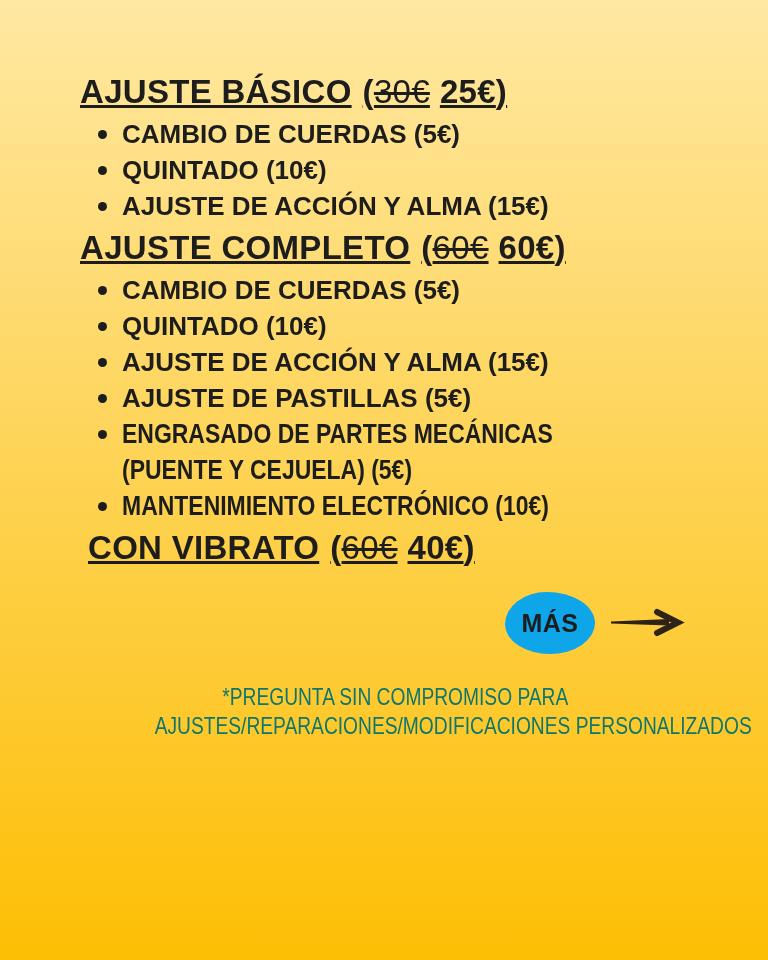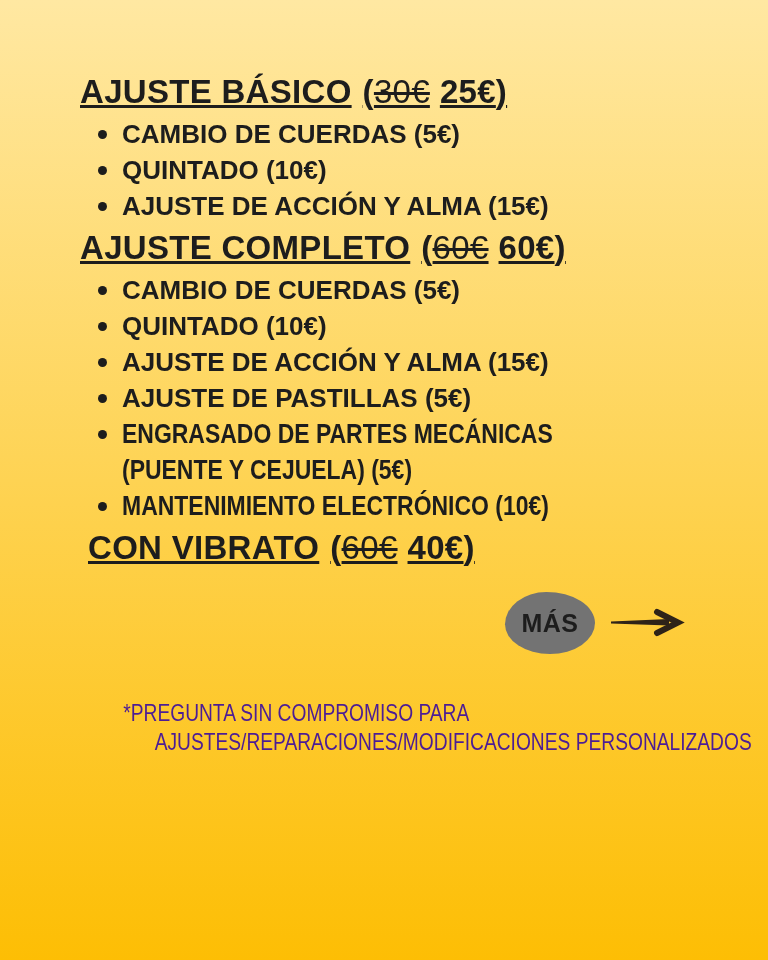--- a/index.html
+++ b/index.html
@@ -42,34 +42,35 @@
     transform-origin: 0 50%;
   }
 
   .cta-row {
     margin-top: 24px;
     display: flex; align-items: center; justify-content: flex-end;
     gap: 14px; padding-right: 15px;
   }
   .mas-button {
     width: 90px; height: 62px;
-    background: #737373;
+    background: #0ea5e9;
     border: none;
     border-radius: 46% 54% 50% 50% / 52% 50% 50% 48%;
     display: flex; align-items: center; justify-content: center;
     font-family: "Liberation Sans", sans-serif;
     font-size: 25px; font-weight: 700; letter-spacing: 0.5px;
     color: #1D1D1D; cursor: pointer;
   }
   .arrow-wrap { display: flex; align-items: center; }
 
   .footer {
-    margin-top: 44px;
+    margin-top: 28px;
+    text-align: center;
     font-size: 24px; line-height: 29px;
-    color: #4c1d95;
+    color: #0f766e;
   }
   .footer .fline { white-space: nowrap; }
   .footer .fline .txt {
     display: inline-block; line-height: 29px;
     transform: scaleX(0.8);
     transform-origin: 50% 50%;
   }
 </style>
 </head>
 <body>

